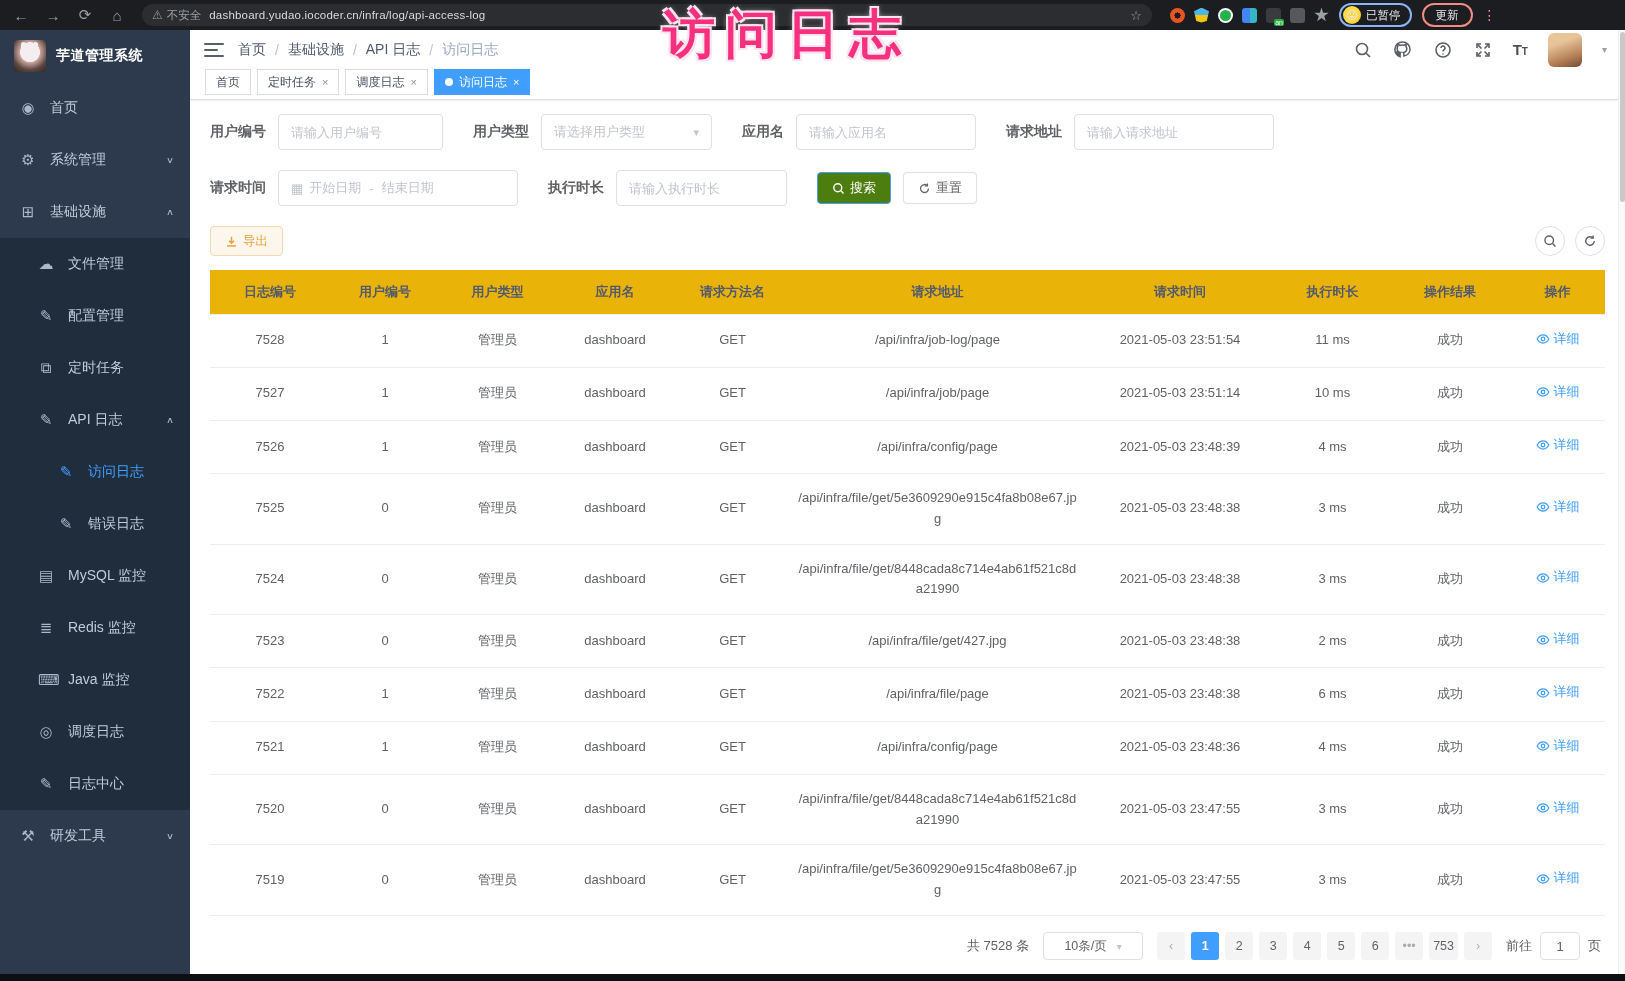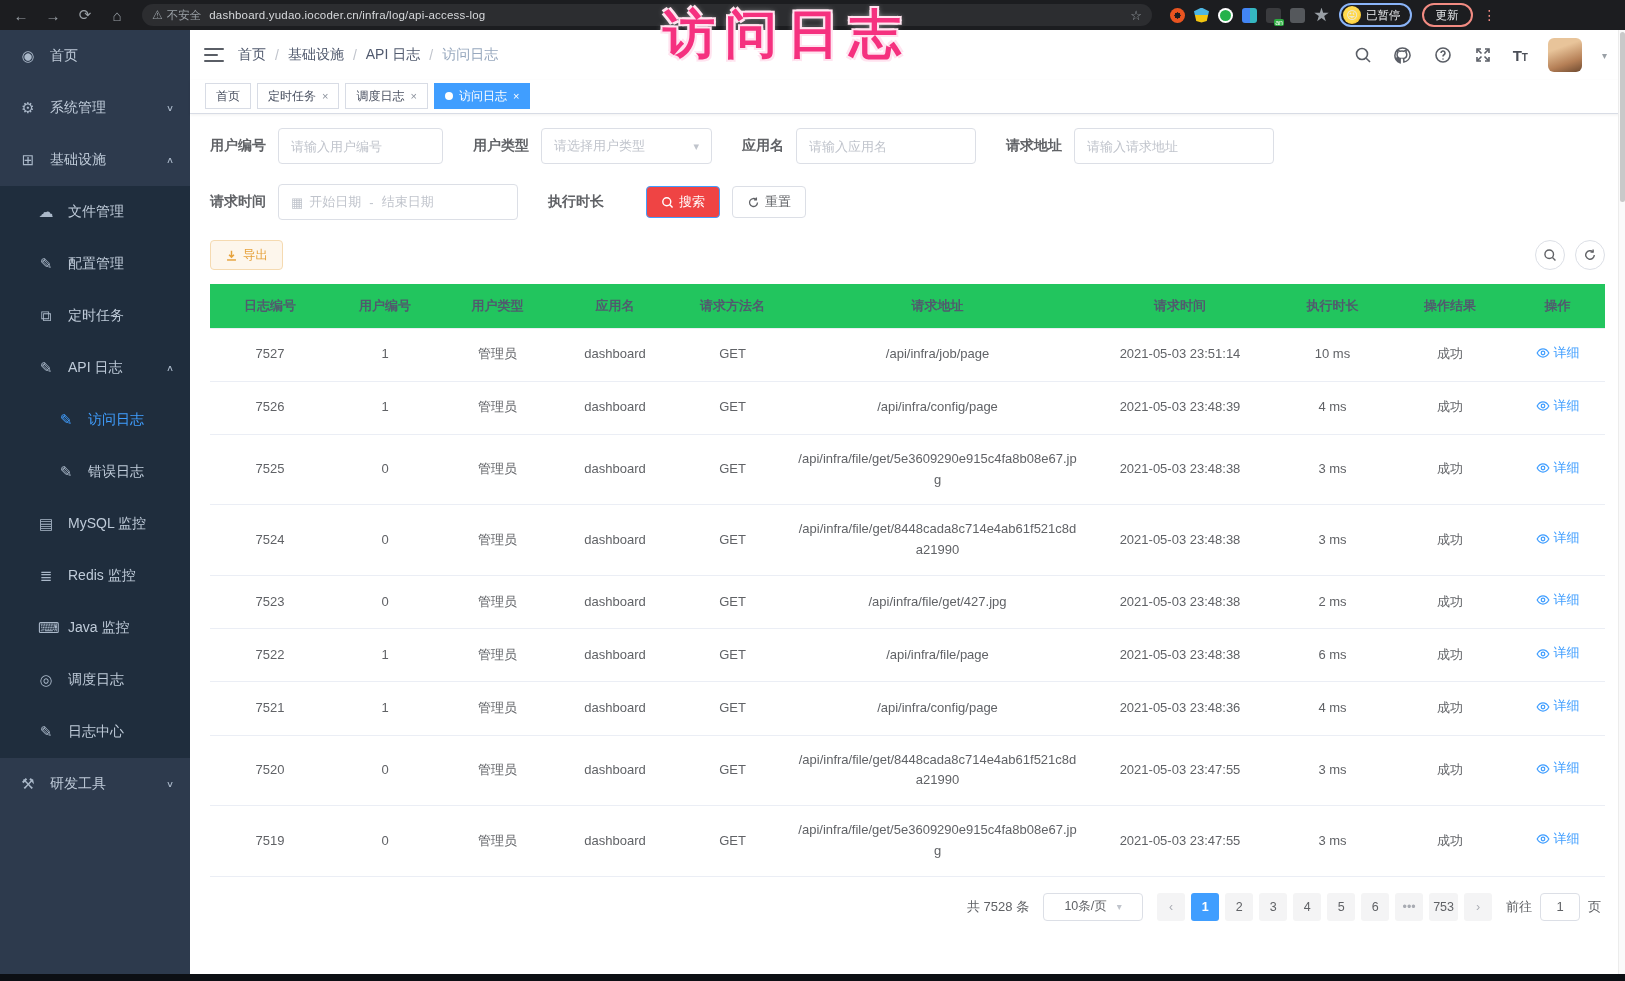--- a/index.html
+++ b/index.html
@@ -83,33 +83,33 @@
   .fgroup { display:flex; align-items:center; margin-right:30px;}
   .flabel { font-size:14px; color:#606266; font-weight:600; margin-right:12px; white-space:nowrap;}
   .ctrl { height:36px; border:1px solid #dcdfe6; border-radius:4px; display:flex; align-items:center; padding:0 12px; font-size:13px; color:#c0c4cc; background:#fff;}
   .ctrl input { border:none; outline:none; width:100%; font-size:13px; color:#606266; font-family:inherit;}
   .ctrl input::placeholder { color:#c0c4cc; }
   .ctrl.w165{ width:165px;} .ctrl.w205{ width:171px;} .ctrl.w180{ width:180px;} .ctrl.w200{ width:200px;} .ctrl.w240{ width:240px;}
   .ctrl .sel-caret { margin-left:auto; color:#c0c4cc; font-size:11px;}
   .date-sep { color:#c0c4cc; padding:0 8px; }
   .cal-ic { margin-right:6px; color:#c0c4cc; font-size:13px;}
   .btn { height:32px; border-radius:4px; font-size:13px; display:inline-flex; align-items:center; gap:5px; padding:0 14px; cursor:pointer; border:1px solid #dcdfe6; background:#fff; color:#606266;}
-  .btn.primary { background:#ef4444; border-color:#409eff; color:#fff;justify-content:space-between;}
+  .btn.primary { background:#4d7c0f; border-color:#409eff; color:#fff;justify-content:space-between;}
   .btn svg { width:13px; height:13px; }
 
   
   .toolbar { display:flex; align-items:center; margin-bottom:14px;}
   .btn.export { background:#fdf6ec; border-color:#f5dab1; color:#e6a23c; height:30px; font-size:12.5px;}
   .tool-right { margin-left:auto; display:flex; gap:10px; }
   .circle-btn { width:30px; height:30px; border-radius:50%; border:1px solid #dcdfe6; background:#fff; display:flex; align-items:center; justify-content:center; color:#606266; cursor:pointer;}
   .circle-btn svg{ stroke:#606266; fill:none; stroke-width:1.8;}
 
   
   table { width:100%; border-collapse:collapse; table-layout:fixed; font-size:13px; color:#606266;}
-  thead th { background:#22c55e; color:#515a6e; font-weight:700; height:44px; text-align:center; border-bottom:1px solid #ebeef5; padding:0 6px;}
+  thead th { background:#eab308; color:#515a6e; font-weight:700; height:44px; text-align:center; border-bottom:1px solid #ebeef5; padding:0 6px;}
   tbody td { text-align:center; border-bottom:1px solid #ebeef5; padding:14px 8px; line-height:1.6; word-break:break-all;}
   .lnk { color:#409eff; cursor:pointer; display:inline-flex; align-items:center; gap:4px; font-size:13px;}
   .lnk svg { stroke:#409eff; fill:none; stroke-width:1.6;}
 
   
   .pagination { display:flex; justify-content:flex-end; align-items:center; gap:14px; padding:16px 4px 14px 0; font-size:13px; color:#606266;}
   .pg-total { white-space:nowrap; }
   .pg-size { width:100px; height:28px; border:1px solid #dcdfe6; border-radius:4px; display:flex; align-items:center; justify-content:center; gap:10px; color:#606266; font-size:12.5px; cursor:pointer;}
   .pg-size .sel-caret{ color:#c0c4cc; font-size:10px;}
   .pager { display:flex; align-items:center; gap:6px;}
@@ -156,20 +156,24 @@
     <span>更新</span>
   </div>
   <span class="kebab">⋮</span>
 </div>
 
 <div class="watermark">访问日志</div>
 
 <div class="app">
 
   <div class="sidebar">
+    <div class="logo-row">
+      <span class="logo-img"></span>
+      <span class="logo-title">芋道管理系统</span>
+    </div>
     <div class="menu">
       <div class="mi">
         <span class="ic">◉</span>
         <span class="lbl">首页</span>
       </div>
       <div class="mi">
         <span class="ic">⚙</span>
         <span class="lbl">系统管理</span>
         <span class="caret">∨</span>
       </div>
@@ -338,20 +342,23 @@
           <span class="flabel">请求时间</span>
           <div class="ctrl w240">
             <span class="cal-ic">▦</span>
             <span>开始日期</span>
             <span class="date-sep">-</span>
             <span>结束日期</span>
           </div>
         </div>
         <div class="fgroup">
           <span class="flabel">执行时长</span>
+          <div class="ctrl w205">
+            <input placeholder="请输入执行时长" style="">
+          </div>
         </div>
         <div class="fgroup" style="margin-right:12px;">
           <button class="btn primary">
             <svg viewBox="0 0 18 18" stroke="#fff" fill="none" stroke-width="2">
                 <circle cx="8" cy="8" r="5.5"></circle>
                 <line x1="12.2" y1="12.2" x2="16" y2="16"></line>
               </svg>
             <span>搜索</span>
           </button>
         </div>
@@ -412,20 +419,38 @@
               <th>请求方法名</th>
               <th>请求地址</th>
               <th>请求时间</th>
               <th>执行时长</th>
               <th>操作结果</th>
               <th>操作</th>
             </tr>
           </thead>
         <tbody id="tbody">
             <tr>
+              <td>7528</td>
+              <td>1</td>
+              <td>管理员</td>
+              <td>dashboard</td>
+              <td>GET</td>
+              <td>/api/infra/job-log/page</td>
+              <td>2021-05-03 23:51:54</td>
+              <td>11 ms</td>
+              <td>成功</td>
+              <td><span class="lnk">
+                  <svg width="14" height="14" viewBox="0 0 18 18">
+                    <path d="M1.5 9 C3.5 5.5 6 3.8 9 3.8 s5.5 1.7 7.5 5.2 C14.5 12.5 12 14.2 9 14.2 S3.5 12.5 1.5 9z"></path>
+                    <circle cx="9" cy="9" r="2.3"></circle>
+                  </svg>
+                  <span>详细</span>
+                </span></td>
+            </tr>
+            <tr>
               <td>7527</td>
               <td>1</td>
               <td>管理员</td>
               <td>dashboard</td>
               <td>GET</td>
               <td>/api/infra/job/page</td>
               <td>2021-05-03 23:51:14</td>
               <td>10 ms</td>
               <td>成功</td>
               <td><span class="lnk">

